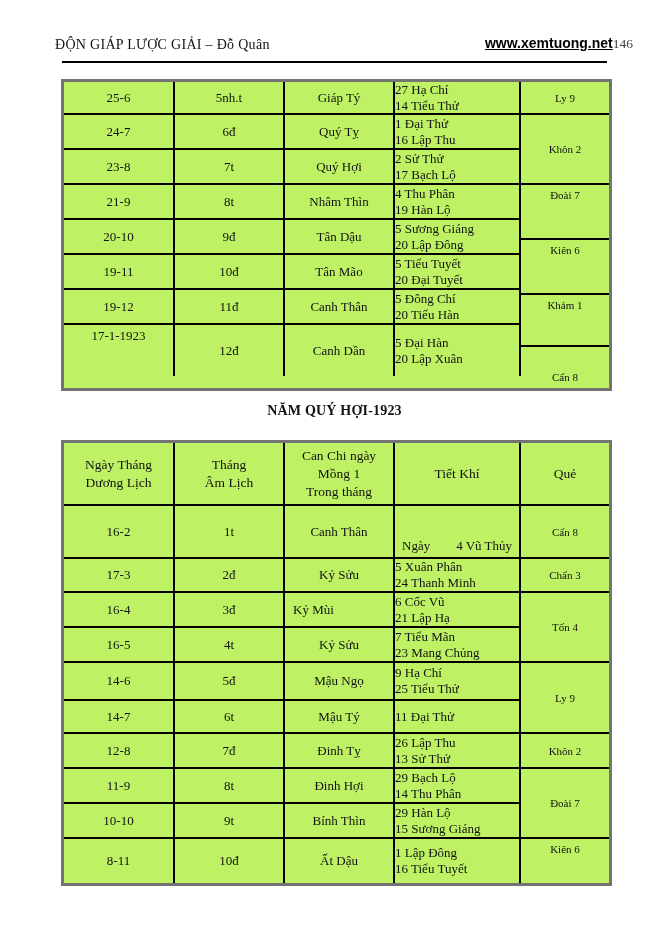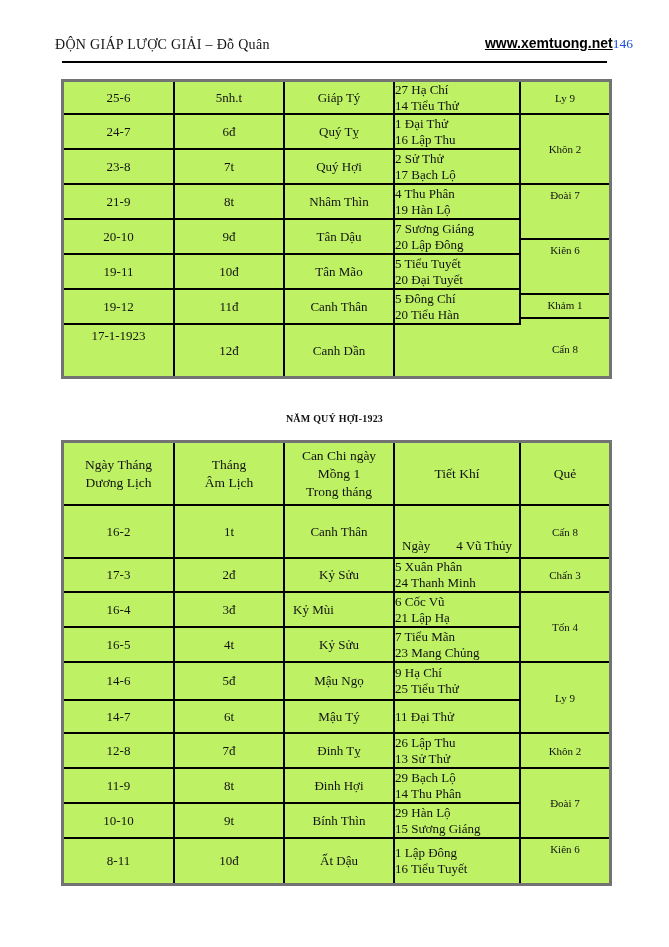--- a/index.html
+++ b/index.html
@@ -13,21 +13,21 @@
     position:absolute; left:55px; top:37px; font-size:14px; letter-spacing:.3px;
     white-space:nowrap;
   }
   .hdr-right {
     position:absolute; right:36px; top:35px; white-space:nowrap; font-size:14px;
   }
   .site-link {
     font-family:"Liberation Sans", sans-serif; font-weight:bold;
     color:#000000; text-decoration:underline; font-size:14px;
   }
-  .page-num { color:#1d4ed8; font-size:13.5px; }
+  .page-num { color:#404040; font-size:13.5px; }
   .rule { position:absolute; left:62px; top:61px; width:545px; height:2px; background:#000; }
 
   
   .tbl { position:absolute; left:61px; border:3px solid #737373; display:flex; flex-direction:column; background:#bef264; }
   .t1 { top:79px; }
   .t2 { top:440px; }
   .body-row { display:flex; }
   .grid { display:grid; }
   .g1 { grid-template-columns:111px 110px 110px 126px;
         grid-template-rows:33px 35px 35px 35px 35px 35px 35px 51px; }
@@ -58,22 +58,22 @@
   
   .hdr-row { display:flex; border-bottom:2px solid #000; height:63px; box-sizing:border-box; }
   .hc {
     display:flex; flex-direction:column; align-items:center; justify-content:center;
     border-right:2px solid #000; font-size:13.5px; line-height:18px;
     box-sizing:border-box; text-align:center;
   }
   .hc.last { border-right:0; }
 
   .section-title {
-    position:absolute; left:61px; top:413px; width:547px; text-align:center;
-    font-weight:bold; font-size:10px; letter-spacing:.2px;
+    position:absolute; left:61px; top:403px; width:547px; text-align:center;
+    font-weight:bold; font-size:14px; letter-spacing:.2px;
   }
 </style>
 </head>
 <body>
 
 <div class="page">
 
   <div class="hdr-title">ĐỘN GIÁP LƯỢC GIẢI – Đỗ Quân</div>
   <div class="hdr-right">
     <span class="site-link">www.xemtuong.net</span><span class="page-num">146</span>
@@ -113,21 +113,21 @@
         <div class="c">Nhâm Thìn</div>
         <div class="c tk">
           <div class="tk-line">4 Thu Phân</div>
           <div class="tk-line">19 Hàn Lộ</div>
         </div>
 
         <div class="c">20-10</div>
         <div class="c">9đ</div>
         <div class="c">Tân Dậu</div>
         <div class="c tk">
-          <div class="tk-line">7 Sương Giáng</div>
+          <div class="tk-line">5 Sương Giáng</div>
           <div class="tk-line">20 Lập Đông</div>
         </div>
 
         <div class="c">19-11</div>
         <div class="c">10đ</div>
         <div class="c">Tân Mão</div>
         <div class="c tk">
           <div class="tk-line">5 Tiểu Tuyết</div>
           <div class="tk-line">20 Đại Tuyết</div>
         </div>
@@ -136,28 +136,32 @@
         <div class="c">11đ</div>
         <div class="c">Canh Thân</div>
         <div class="c tk">
           <div class="tk-line">5 Đông Chí</div>
           <div class="tk-line">20 Tiểu Hàn</div>
         </div>
 
         <div class="c top last-r">17-1-1923</div>
         <div class="c last-r">12đ</div>
         <div class="c last-r">Canh Dần</div>
+        <div class="c tk last-r">
+          <div class="tk-line">5 Đại Hàn</div>
+          <div class="tk-line">20 Lập Xuân</div>
+        </div>
       </div>
 
       <div class="que-col">
         <div class="qc" style="height:33px">Ly 9</div>
         <div class="qc" style="height:70px">Khôn 2</div>
         <div class="qc top" style="height:55px">Đoài 7</div>
         <div class="qc top" style="height:55px">Kiên 6</div>
-        <div class="qc top" style="height:24px">Khảm 1</div>
+        <div class="qc top" style="height:52px">Khảm 1</div>
         <div class="qc bottom last" style="height:41px">Cấn 8</div>
       </div>
     </div>
   </div>
 
   <div class="section-title">NĂM QUÝ HỢI-1923</div>
 
   <div class="tbl t2">
     <div class="hdr-row">
       <div class="hc" style="width:111px">

